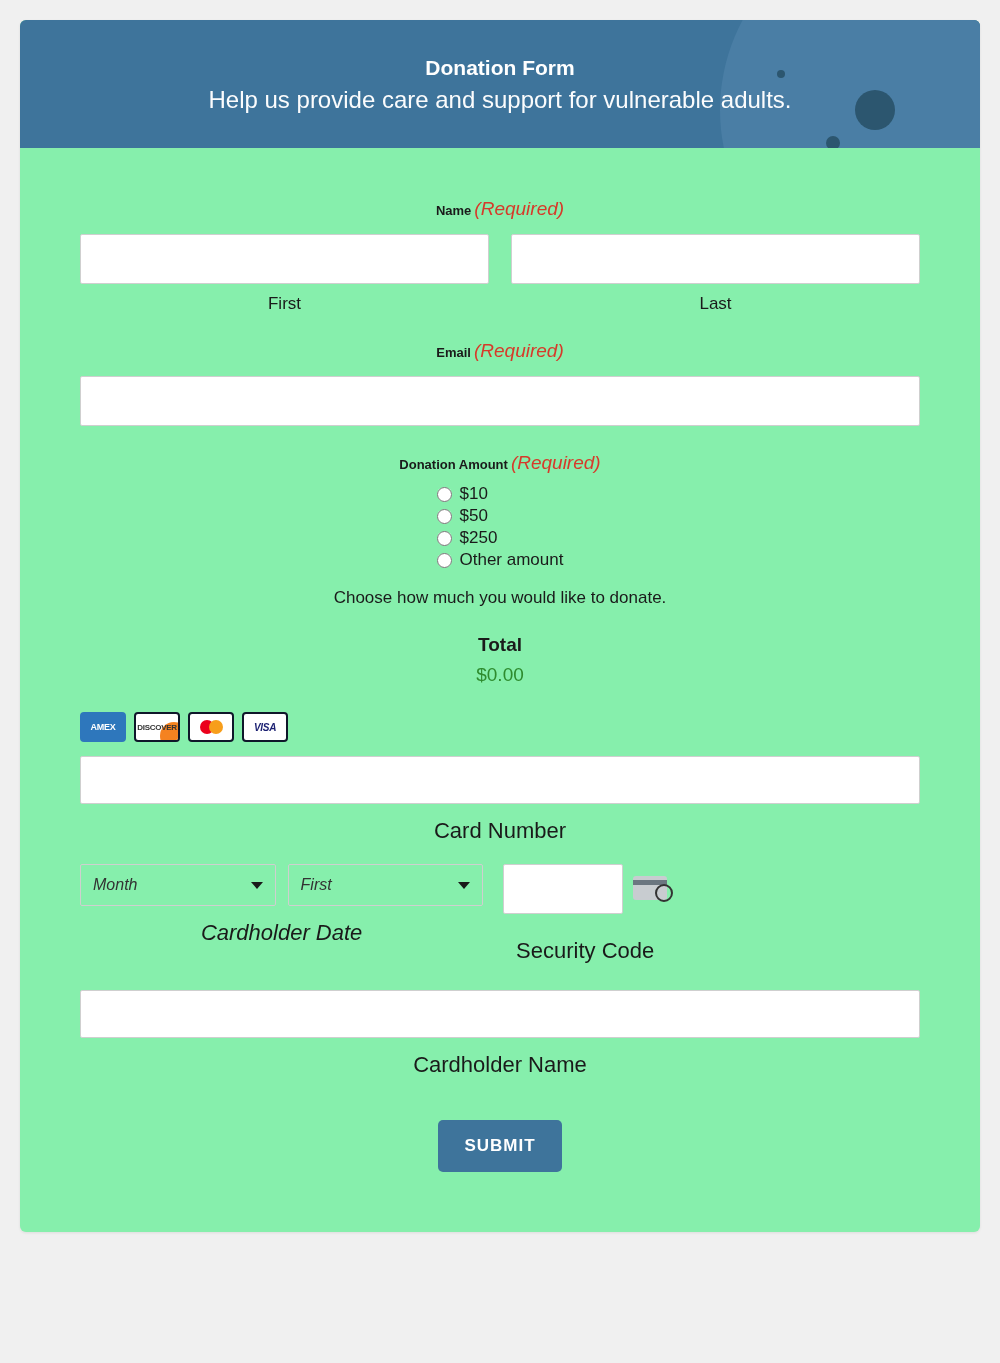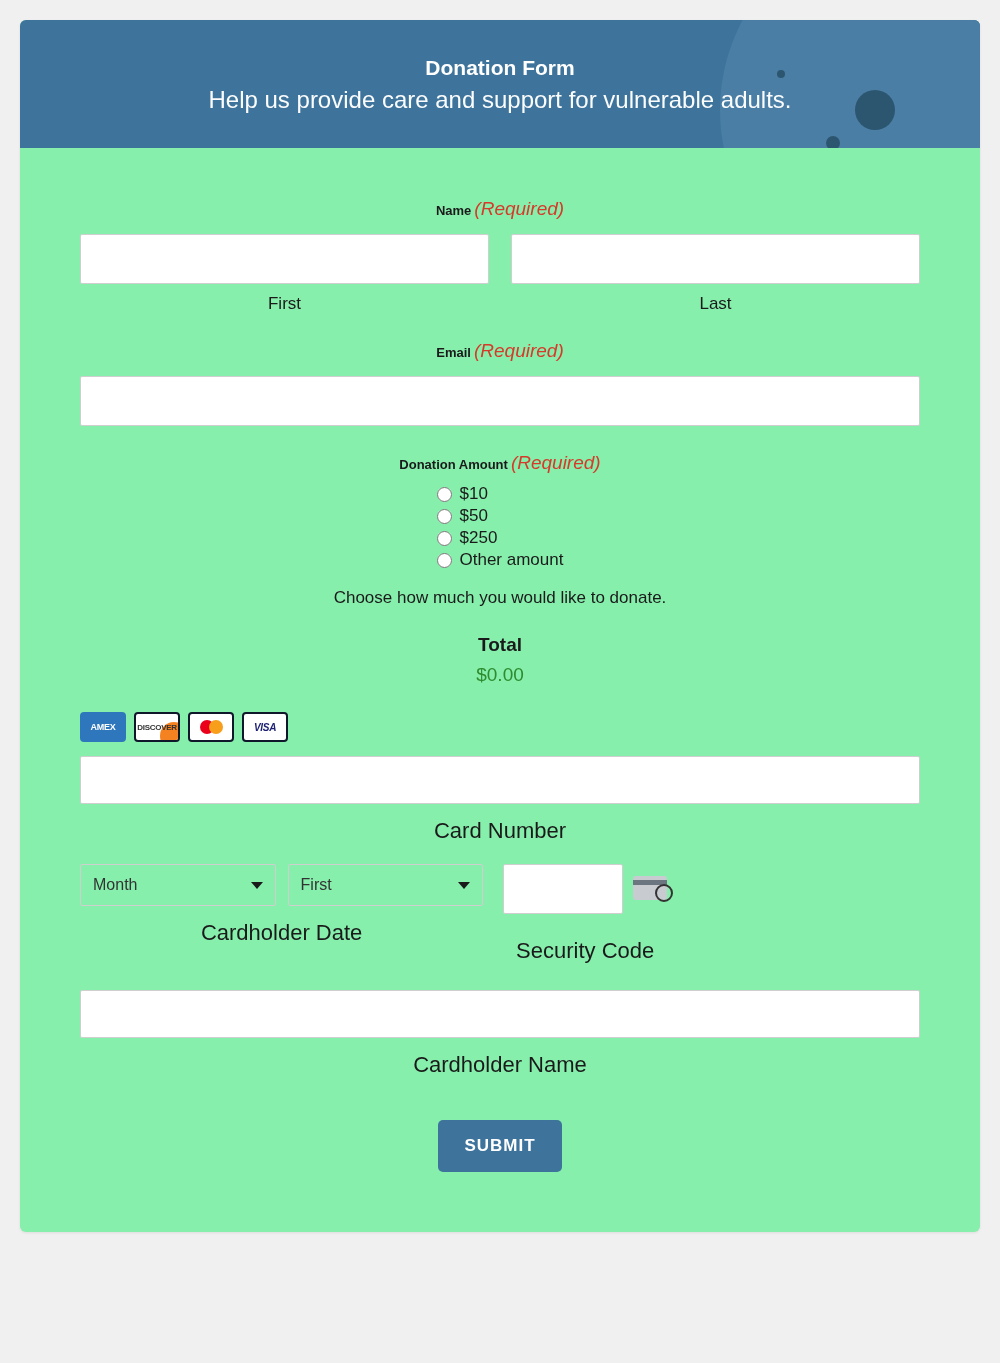--- a/index.html
+++ b/index.html
@@ -162,21 +162,21 @@
     border: 1px solid #cfcfcf;
     border-radius: 2px;
     font-size: 16px;
     padding: 0 10px;
   }
   .cc-row {
     display: flex;
     margin-top: 20px;
     gap: 20px;
   }
-  .exp-col { flex: 0 0 48%; }
+  .exp-col { flex: 0 0 48%; font-style: italic; }
   .sec-col { flex: 1; display: flex; align-items: flex-start; gap: 10px; }
   .select-wrap {
     display: flex;
     gap: 12px;
   }
   .select {
     flex: 1;
     height: 42px;
     border: 1px solid #cfcfcf;
     border-radius: 2px;

